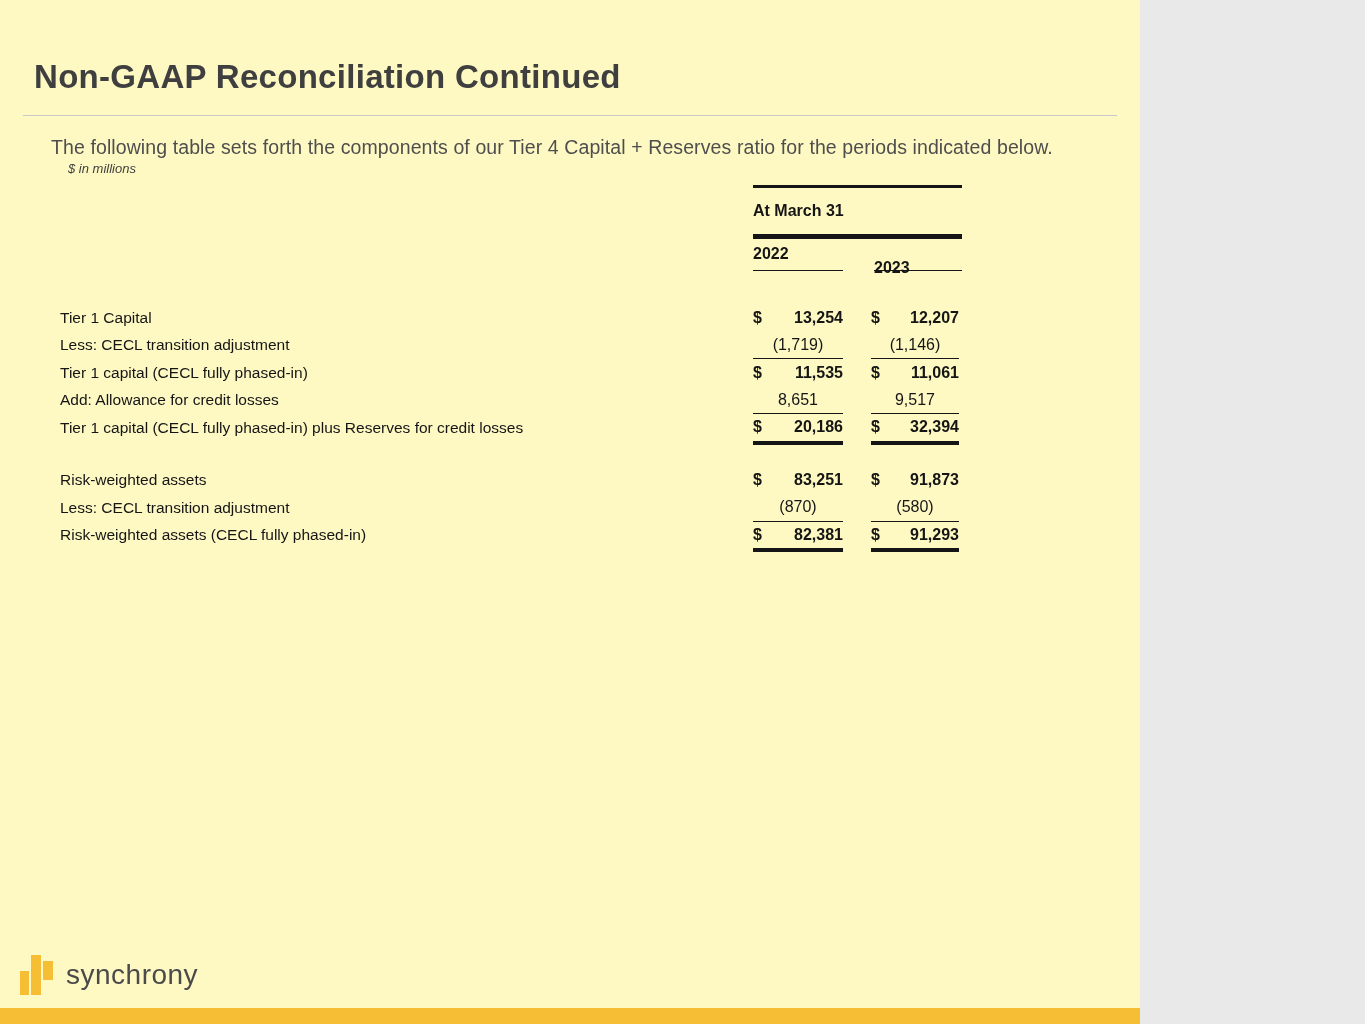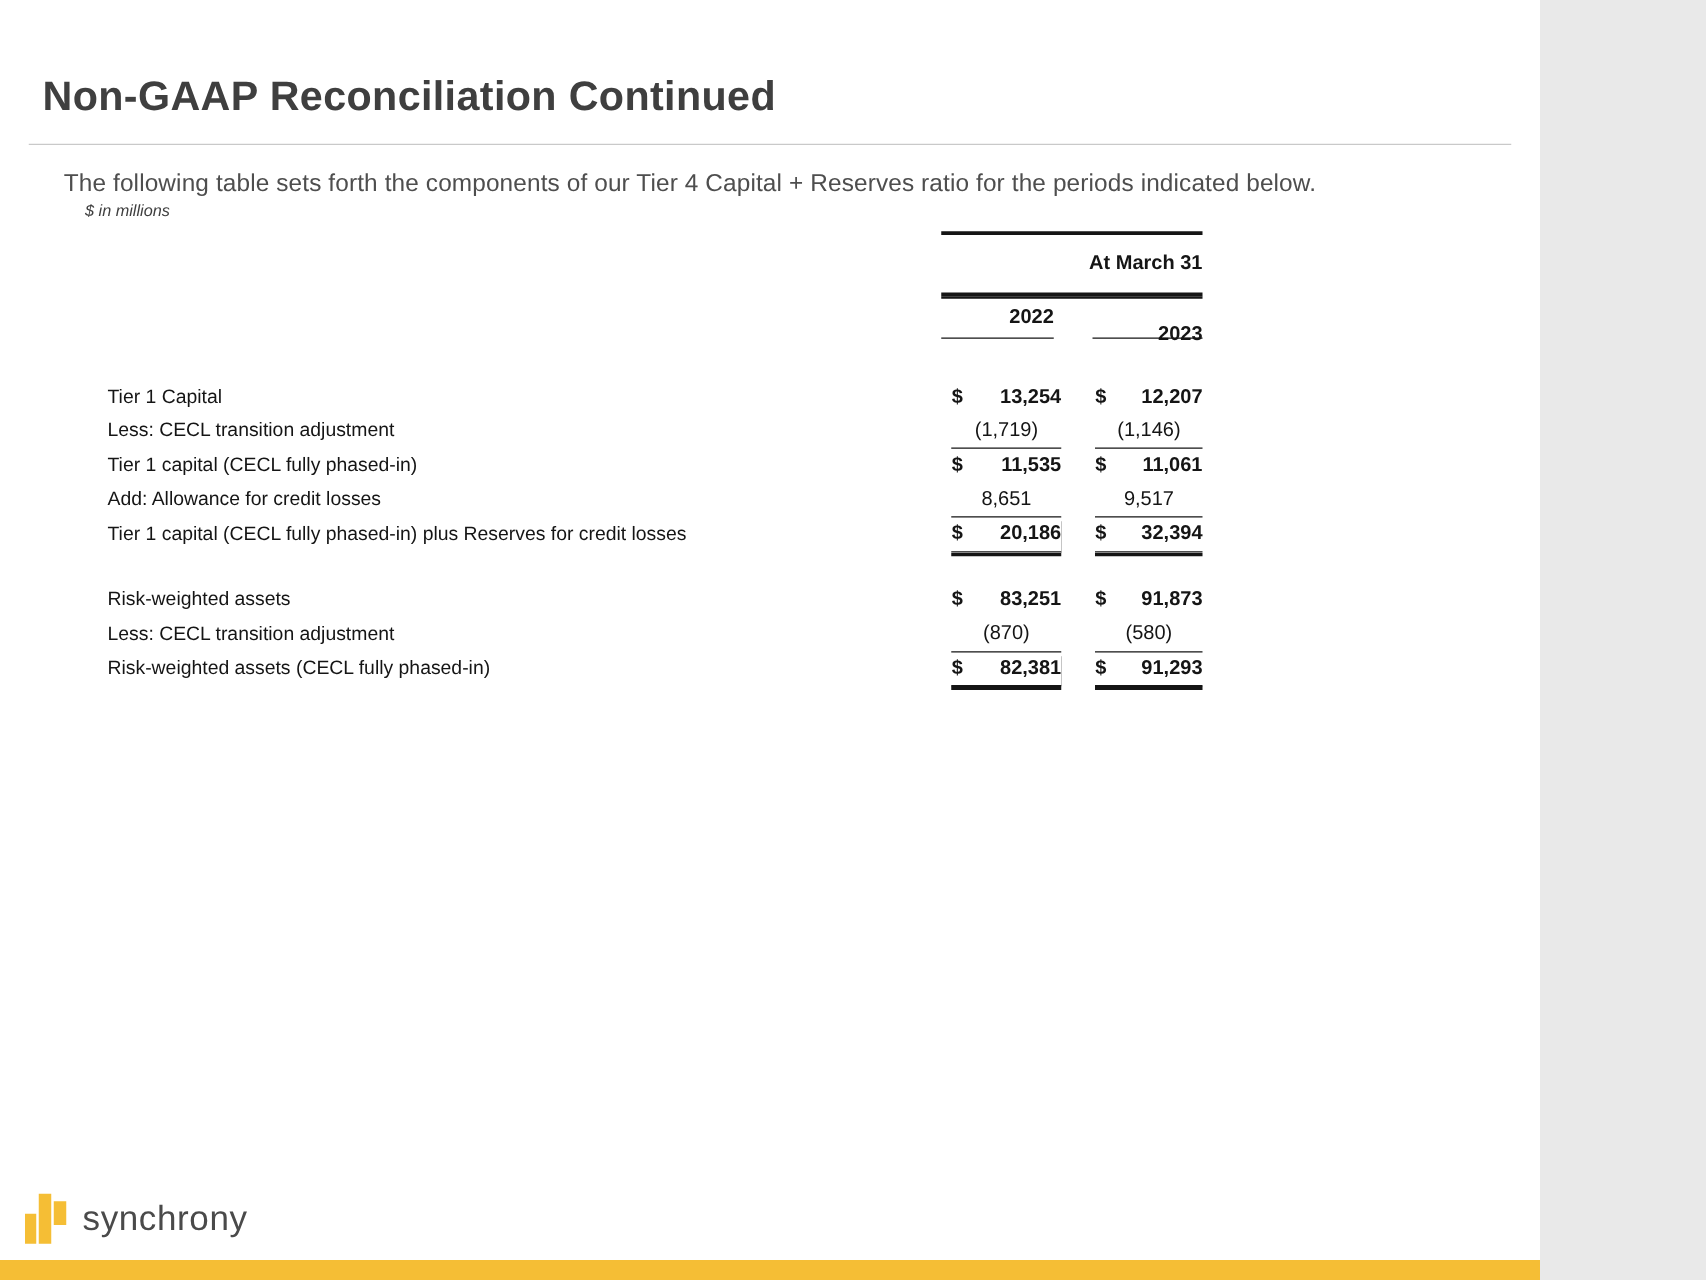--- a/index.html
+++ b/index.html
@@ -1,21 +1,21 @@
 <!DOCTYPE html>
 <html><head>
 <meta charset="utf-8">
 <style>
   html, body { margin: 0; padding: 0; background: #e9e9e9; }
   * { box-sizing: border-box; }
   .slide {
     position: relative;
-    width: 1232px;
+    width: 1140px;
     height: 1024px;
-    background: #ffffff;
+    background: #fef9c3;
     font-family: "Liberation Sans", sans-serif;
     overflow: hidden;
     color: #1a1a1a;
   }
 
   
   .page-title {
     position: absolute;
     left: 34px;
     top: 58px;
@@ -58,21 +58,21 @@
     left: 60px;
     top: 185px;
     width: 902px;
     color: #151515;
   }
   .thead {
     position: absolute;
     left: 693px;
     top: 0;
     width: 209px;
-    text-align: right;
+    text-align: left;
   }
   .rule-thick { height: 3px; background: #151515; }
   .rule-thin  { height: 1.5px; background: #151515; }
   .h-period {
     height: 46px;
     line-height: 46px;
     font-weight: bold;
     font-size: 16px;
   }
   .h-total {
@@ -101,21 +101,21 @@
     top: 119px;
     width: 902px;
   }
   .trow {
     display: flex;
     height: 27.5px;
     align-items: center;
     font-size: 15.5px;
   }
   .spacer { height: 25px; }
-  .cell.label { width: 693px; padding-right: 8px; margin-left: 26px; }
+  .cell.label { width: 693px; padding-right: 8px; }
   .cell.label.b { font-weight: normal; }
   .cell.val {
     width: 90px;
     height: 100%;
     display: flex;
     justify-content: space-between;
     align-items: center;
     font-size: 16px;
   }
   .cell.val.v2 { width: 88px; }

